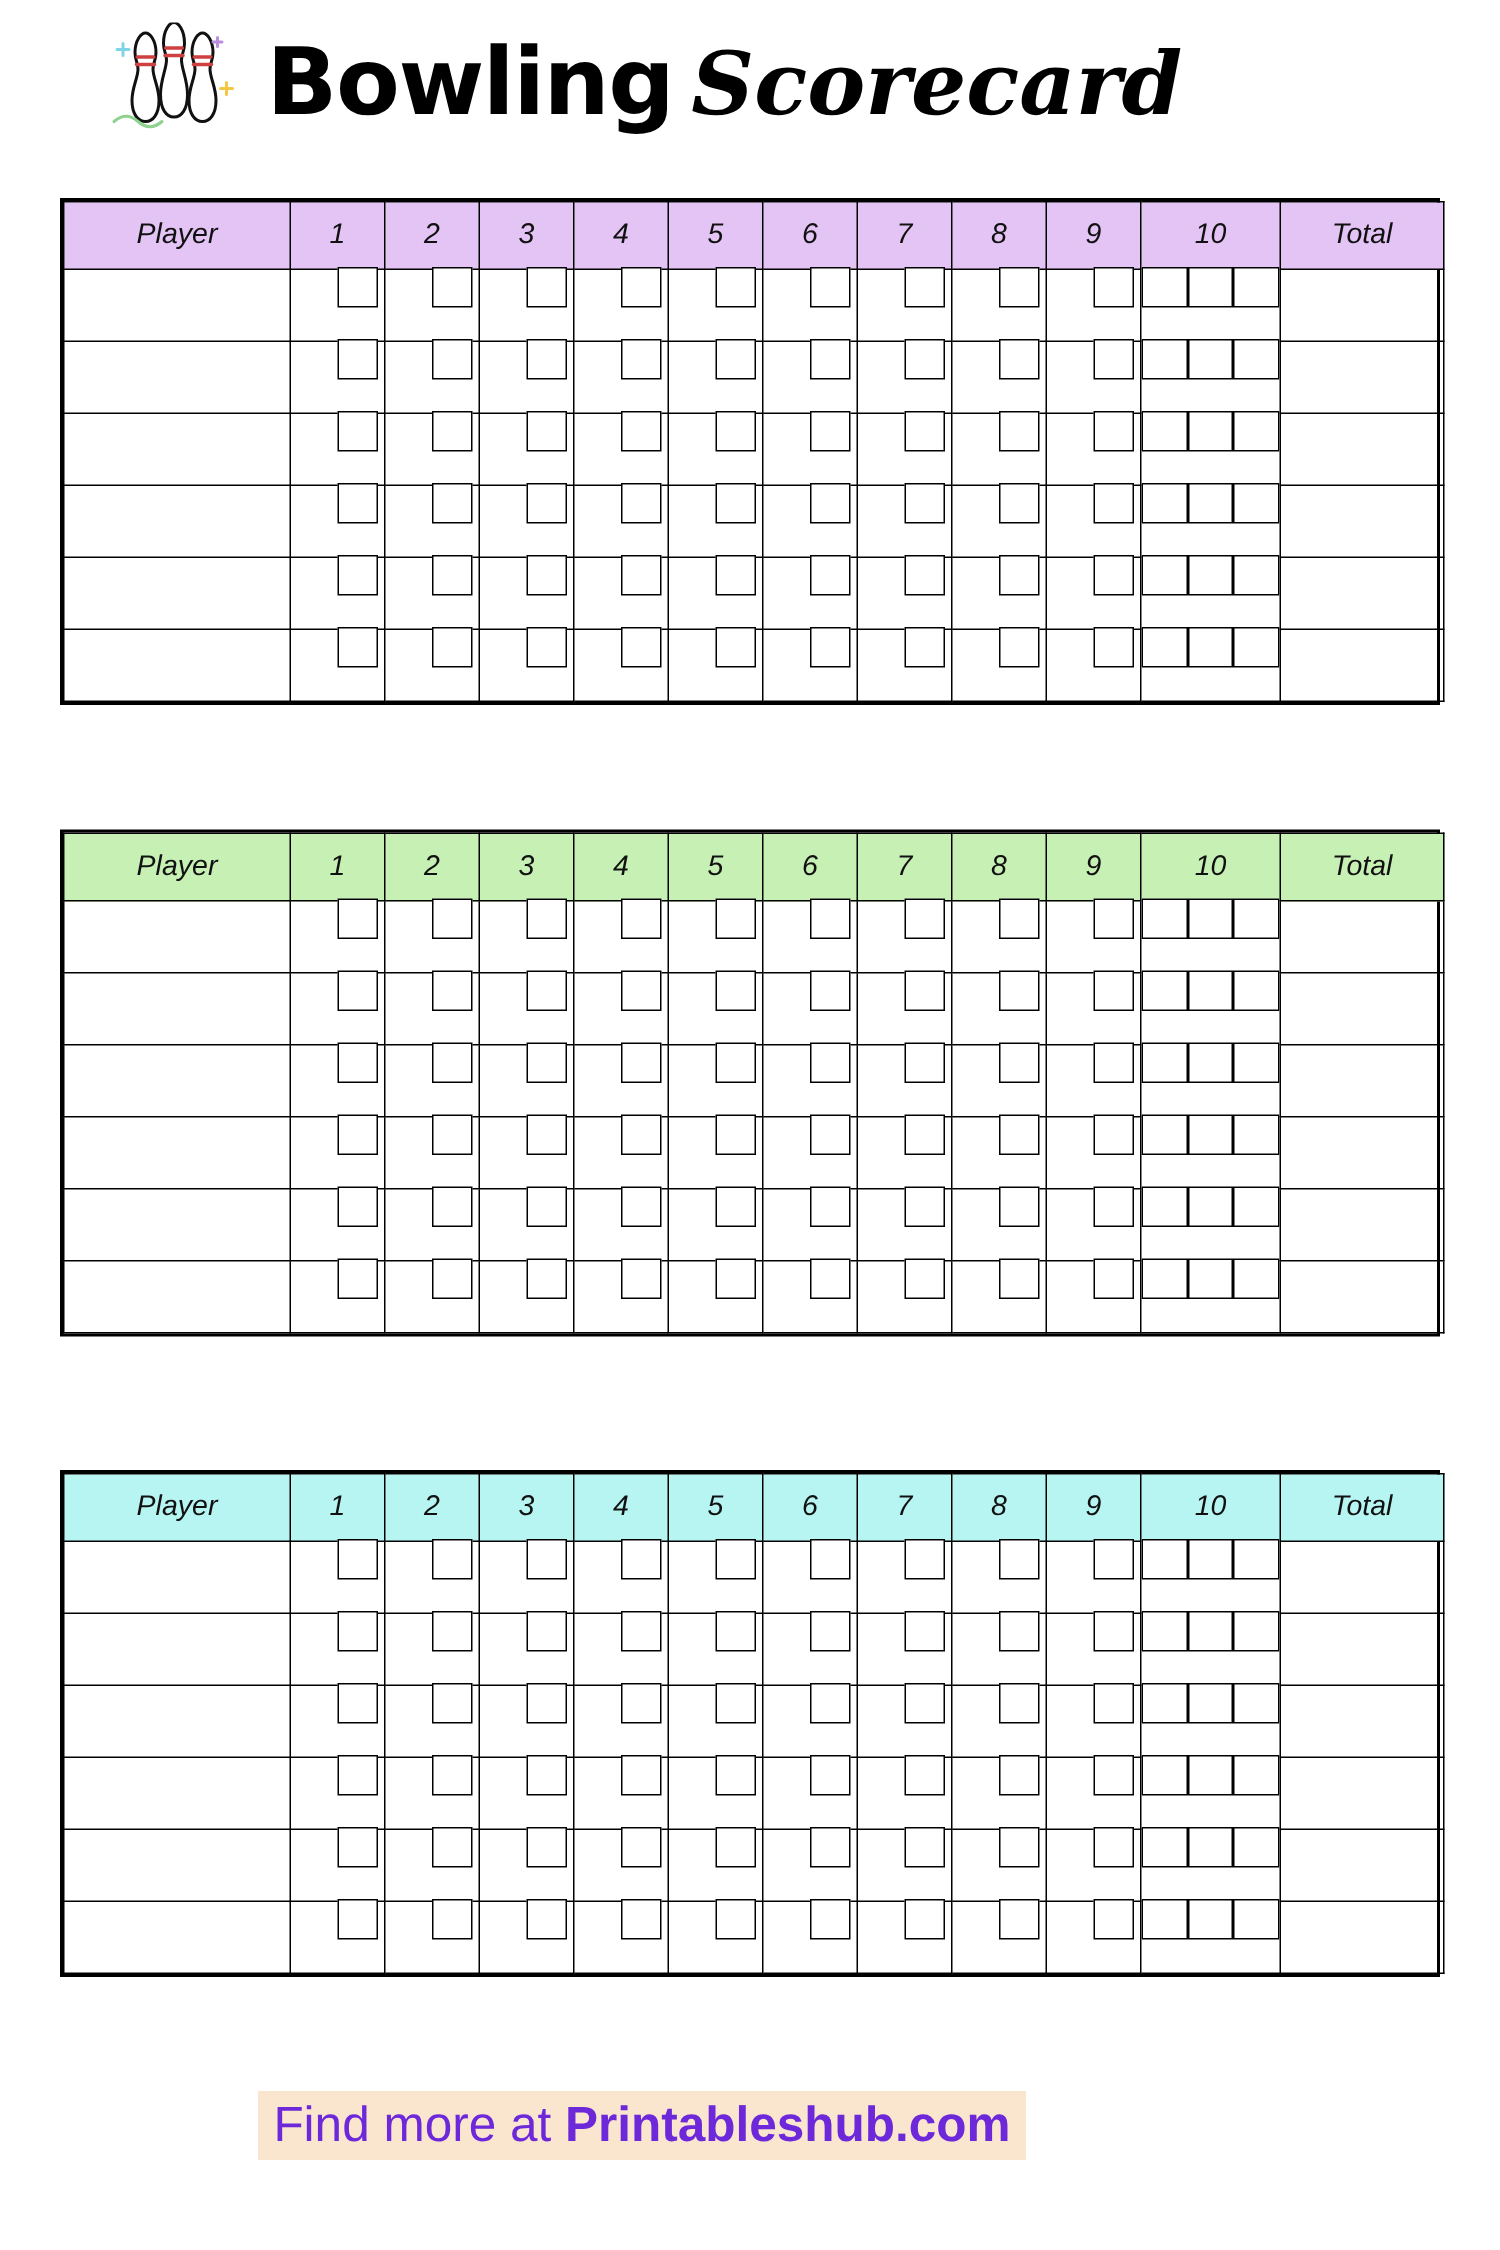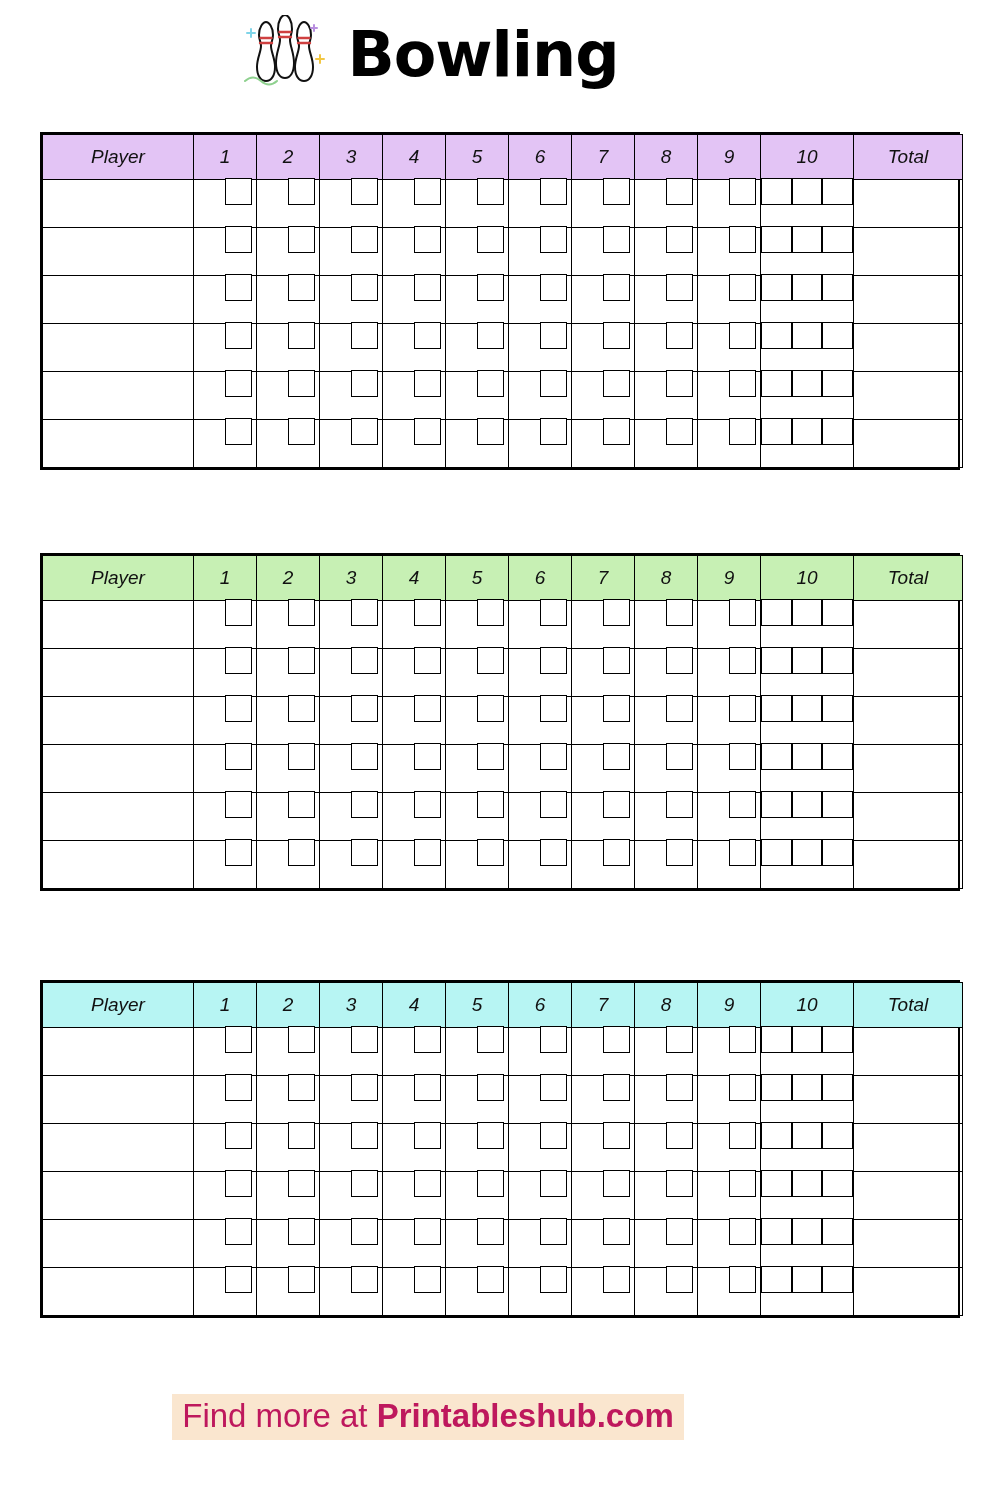--- a/index.html
+++ b/index.html
@@ -134,21 +134,21 @@
     right: 0;
     top: 1394px;
     text-align: center;
   }
   .footer-inner {
     display: inline-block;
     background: #fae6cf;
     padding: 4px 10px 6px 10px;
     font-size: 33px;
     line-height: 1.1;
-    color: #be185d;
+    color: #6d28d9;
   }
   .footer-inner .brand {
     font-weight: bold;
   }
 </style>
 </head>
 <body>
 
 <div class="page">
 
@@ -168,20 +168,21 @@
 
           <path d="M8 66 q8 -7 16 0 q8 7 16 0" stroke="#8fd18f" stroke-width="2" fill="none" stroke-linecap="round"></path>
           <path d="M14 14 l0 8 M10 18 l8 0" stroke="#7fd4e8" stroke-width="2" stroke-linecap="round"></path>
           <path d="M83 40 l0 8 M79 44 l8 0" stroke="#f2c744" stroke-width="2" stroke-linecap="round"></path>
           <path d="M77 10 l0 6 M74 13 l6 0" stroke="#b98fe0" stroke-width="2" stroke-linecap="round"></path>
         </g>
       </svg>
     </div>
     <div class="title-wrap">
       <span class="title-bold">Bowling</span>
+      <span class="title-script">Scorecard</span>
     </div>
   </div>
 
   <div class="card card-1">
     <table class="score">
       <thead>
         <tr>
           <th class="col-player" style="background: rgb(227, 196, 245);">Player</th>
           <th class="col-frame" style="background: rgb(227, 196, 245);">1</th>
           <th class="col-frame" style="background: rgb(227, 196, 245);">2</th>

